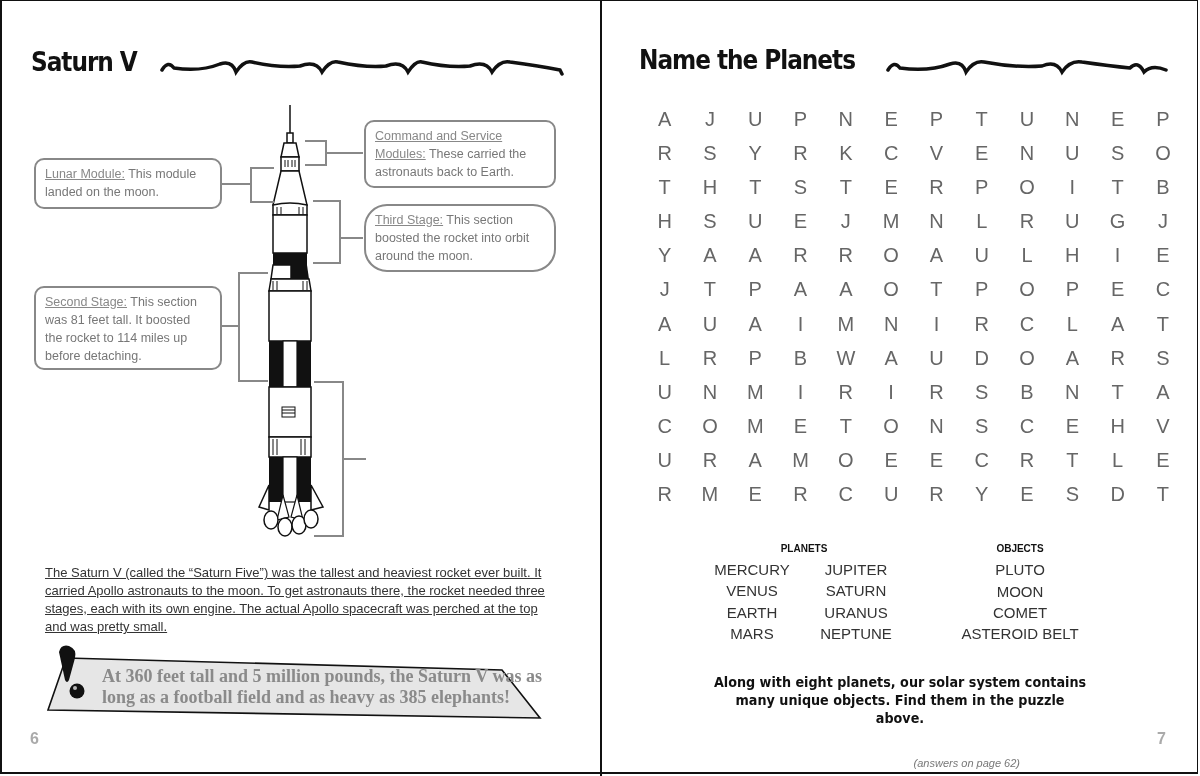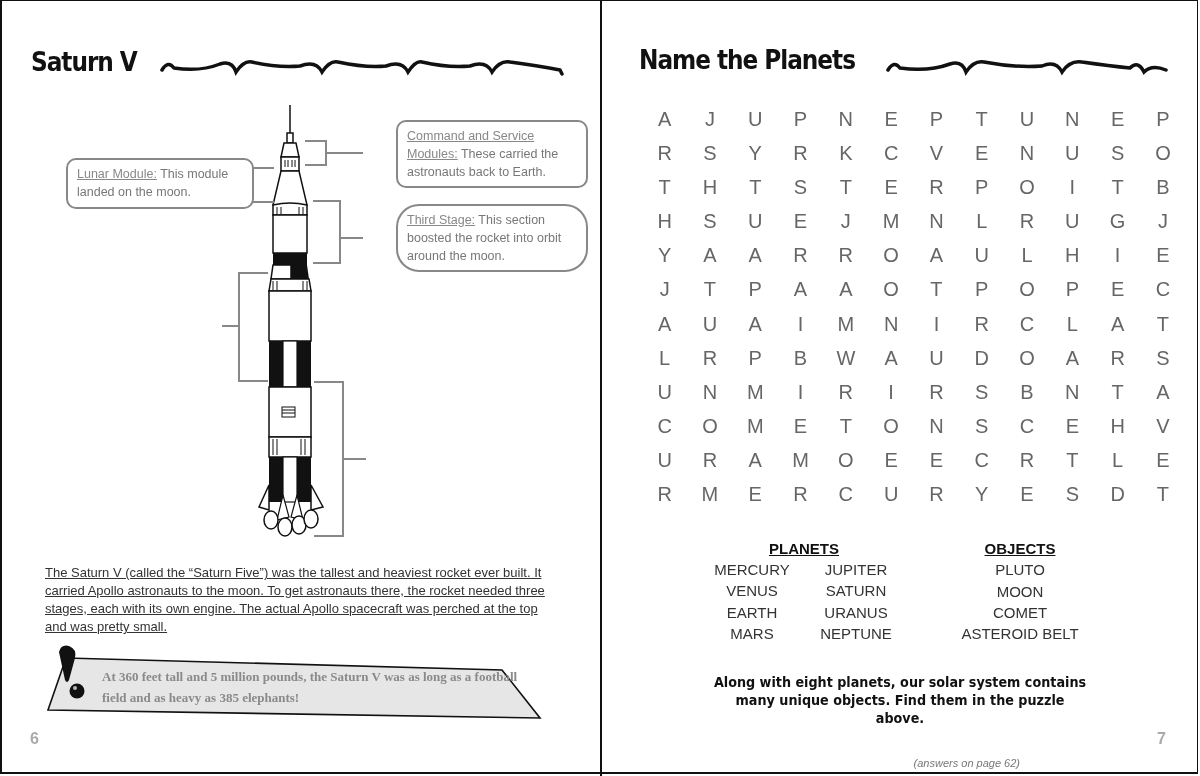--- a/index.html
+++ b/index.html
@@ -5,37 +5,37 @@
   html, body { margin:0; padding:0; background:#fff; }
   body { width:1200px; height:776px; position:relative; overflow:hidden; font-family:"Liberation Sans", sans-serif; color:#222; }
   .spread { position:absolute; left:0; top:0; width:1198px; height:774px; border:1px solid #111; border-bottom:2px solid #111; border-left:2px solid #111; box-sizing:border-box; }
   .divider { position:absolute; left:600px; top:0; width:2px; height:776px; background:#111; }
   .page { position:absolute; top:0; height:648px; }
   .left-page { left:0; width:600px; }
 
   .title { position:absolute; font-family:"DejaVu Sans", sans-serif; font-weight:bold; font-size:27px; color:#111; letter-spacing:-1.2px; transform:scaleX(0.86); transform-origin:left center; white-space:nowrap; }
   .squiggle { position:absolute; }
 
-  .callout { position:absolute; border:2px solid #888; border-radius:10px; background:#fff; padding:5px 9px; box-sizing:border-box; font-size:12.5px; line-height:18px; color:#777;margin-left:32px; }
+  .callout { position:absolute; border:2px solid #888; border-radius:10px; background:#fff; padding:5px 9px; box-sizing:border-box; font-size:12.5px; line-height:18px; color:#777; }
   .callout .term { text-decoration:underline; color:#888; }
   .bracket { position:absolute; border:2px solid #888; box-sizing:border-box; }
   .hline { position:absolute; height:2px; background:#888; }
 
   .body-text { position:absolute; left:45px; top:564px; width:510px; font-size:13px; line-height:18px; color:#333;text-decoration:underline; }
 
   .fact-box { position:absolute; left:46px; top:648px; width:500px; height:74px; }
-  .fact-text { position:absolute; left:102px; top:666px; width:440px; font-family:"Liberation Serif", serif; font-weight:bold; font-size:13px; line-height:21px; color:#8a8a8a; }
+  .fact-text { position:absolute; left:102px; top:666px; width:440px; font-family:"Liberation Serif", serif; font-weight:bold; font-size:18px; line-height:21px; color:#8a8a8a; }
 
   .page-num { position:absolute; font-family:"Liberation Sans", sans-serif; font-weight:bold; font-size:16px; color:#aaa; }
 
   .grid { position:absolute; left:642px; top:106px; display:grid; grid-template-columns:repeat(12, 45.3px); grid-auto-rows:34.1px; }
   .cell { font-size:20px; color:#666; text-align:center; line-height:26px; font-family:"Liberation Sans", sans-serif; }
 
   .word-col { position:absolute; text-align:center; font-size:15px; color:#333; line-height:21.3px; }
-  .word-head { font-weight:bold; text-decoration:underline; color:#111; font-size:15px; }
+  .word-head { font-weight:bold; color:#111; font-size:10px; }
 
   .instructions { position:absolute; left:690px; top:673px; width:420px; text-align:center; font-family:"DejaVu Sans", sans-serif; font-weight:bold; font-size:14.2px; line-height:18px; color:#111; transform:scaleX(0.9); transform-origin:center; }
   .answers-note { position:absolute; left:790px; top:757px; width:230px; text-align:right; font-style:italic; font-size:11px; color:#777; }
 </style>
 </head>
 <body>
 
 <div class="spread"></div>
 <div class="divider"></div>
 
@@ -112,20 +112,23 @@
 
   <div class="callout" style="left:364px; top:120px; width:192px; height:68px;">
     <span class="term">Command and Service Modules:</span><span> These carried the astronauts back to Earth.</span>
   </div>
   <div class="callout" style="left:34px; top:158px; width:188px; height:51px;">
     <span class="term">Lunar Module:</span><span> This module landed on the moon.</span>
   </div>
   <div class="callout" style="left:364px; top:204px; width:192px; height:68px;border-radius:23px;">
     <span class="term">Third Stage:</span><span> This section boosted the rocket into orbit around the moon.</span>
   </div>
+  <div class="callout" style="left:34px; top:286px; width:188px; height:84px;">
+    <span class="term">Second Stage:</span><span> This section was 81 feet tall. It boosted the rocket to 114 miles up before detaching.</span>
+  </div>
 
   <div class="body-text">The Saturn V (called the “Saturn Five”) was the tallest and heaviest rocket ever built. It carried Apollo astronauts to the moon. To get astronauts there, the rocket needed three stages, each with its own engine. The actual Apollo spacecraft was perched at the top and was pretty small.</div>
 
   <svg class="fact-box" viewBox="0 0 500 74">
     <path d="M20 10 L456 22 L494 70 L2 62 Z" fill="#e6e6e6" stroke="#111" stroke-width="1.6"></path>
   </svg>
   <svg style="position:absolute; left:55px; top:644px;" width="42" height="58" viewBox="0 0 42 58">
     <path d="M4 8 Q6 0 14 2 Q22 5 20 14 L14 36 Q12 40 10 36 Z" fill="#111"></path>
     <circle cx="22" cy="47" r="7.5" fill="#111"></circle>
     <circle cx="20" cy="44" r="2" fill="#fff" opacity="0.7"></circle>

